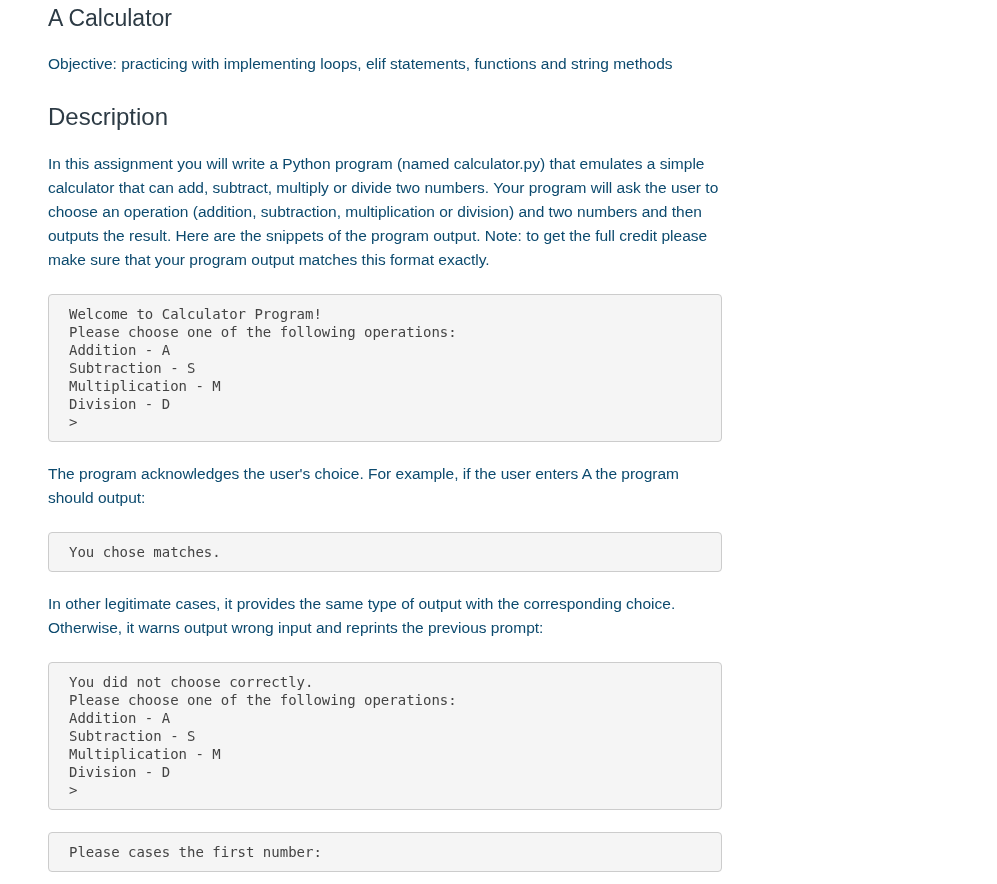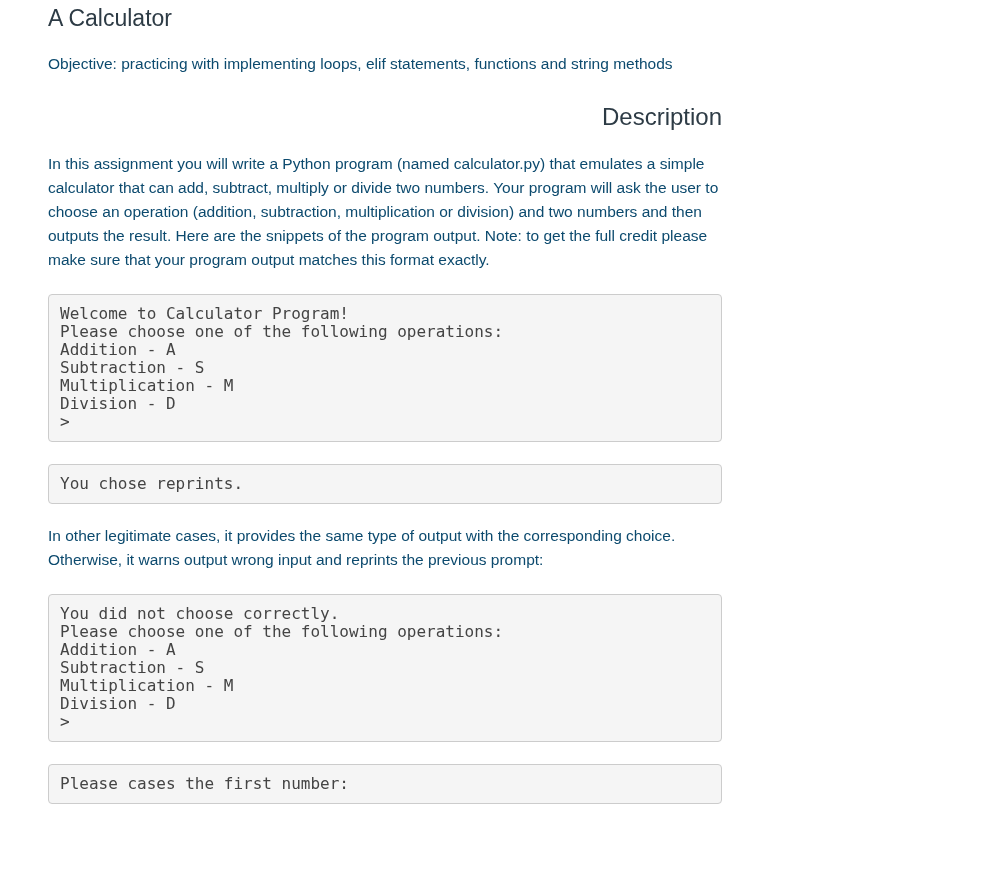--- a/index.html
+++ b/index.html
@@ -23,36 +23,35 @@
     margin: 2px 0 0 0;
     line-height: 28px;
     color: #2d3b45;
   }
   h2.section-heading {
     font-size: 24px;
     font-weight: 400;
     margin: 26px 0 0 0;
     line-height: 30px;
     color: #2d3b45;
-    text-align: right;
   }
   p.body-text {
     font-size: 15.5px;
     line-height: 24px;
     margin: 20px 0 0 0;
     color: #0c4a6e;
   }
   pre.code-block {
     background: #f5f5f5;
     border: 1px solid #cccccc;
     border-radius: 4px;
     margin: 22px 0 4px 0;
-    padding: 10px 11px;
+    padding: 10px 20px;
     font-family: "DejaVu Sans Mono", "Liberation Mono", monospace;
-    font-size: 16px;
+    font-size: 14px;
     line-height: 18px;
     color: #444444;
     white-space: pre;
     overflow: hidden;
   }
 </style>
 </head>
 <body>
 
 <div class="content">
@@ -66,22 +65,23 @@
   <p class="body-text">In this assignment you will write a Python program (named calculator.py) that emulates a simple calculator that can add, subtract, multiply or divide two numbers. Your program will ask the user to choose an operation (addition, subtraction, multiplication or division) and two numbers and then outputs the result. Here are the snippets of the program output. Note: to get the full credit please make sure that your program output matches this format exactly.</p>
 
   <pre class="code-block">Welcome to Calculator Program!
 Please choose one of the following operations:
 Addition - A
 Subtraction - S
 Multiplication - M
 Division - D
 &gt;</pre>
 
+  <p class="body-text">The program acknowledges the user's choice. For example, if the user enters A the program should output:</p>
 
-  <pre class="code-block">You chose reprints.</pre>
+  <pre class="code-block">You chose matches.</pre>
 
   <p class="body-text">In other legitimate cases, it provides the same type of output with the corresponding choice. Otherwise, it warns output wrong input and reprints the previous prompt:</p>
 
   <pre class="code-block">You did not choose correctly.
 Please choose one of the following operations:
 Addition - A
 Subtraction - S
 Multiplication - M
 Division - D
 &gt;</pre>

